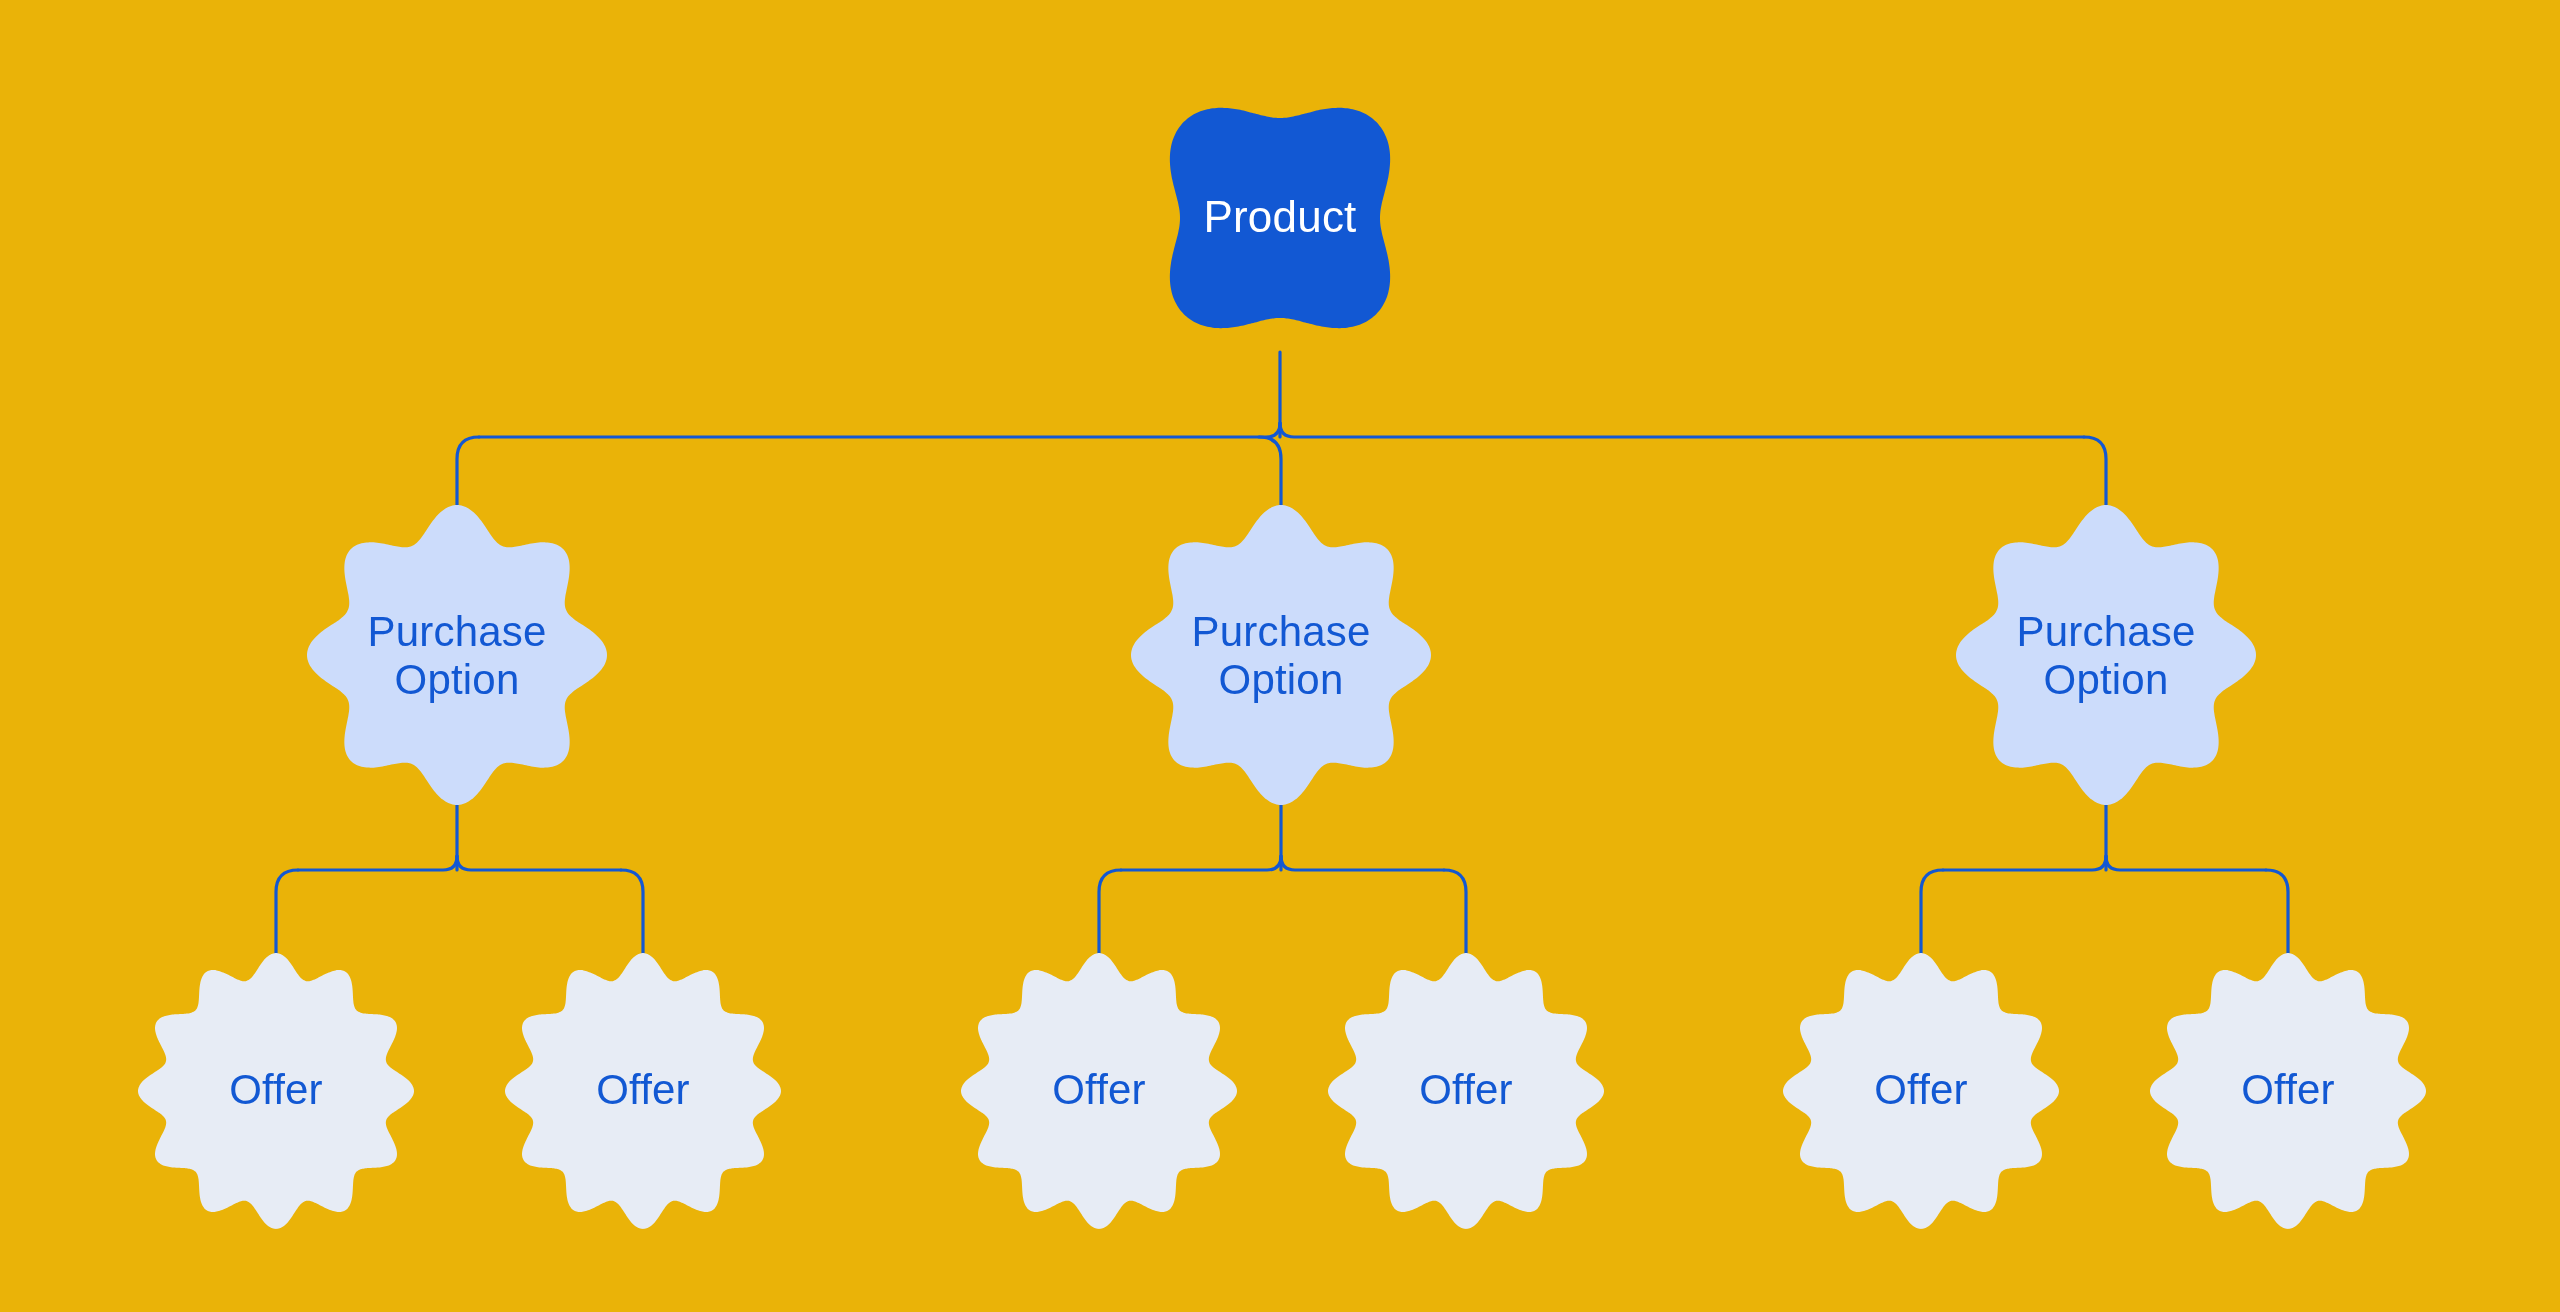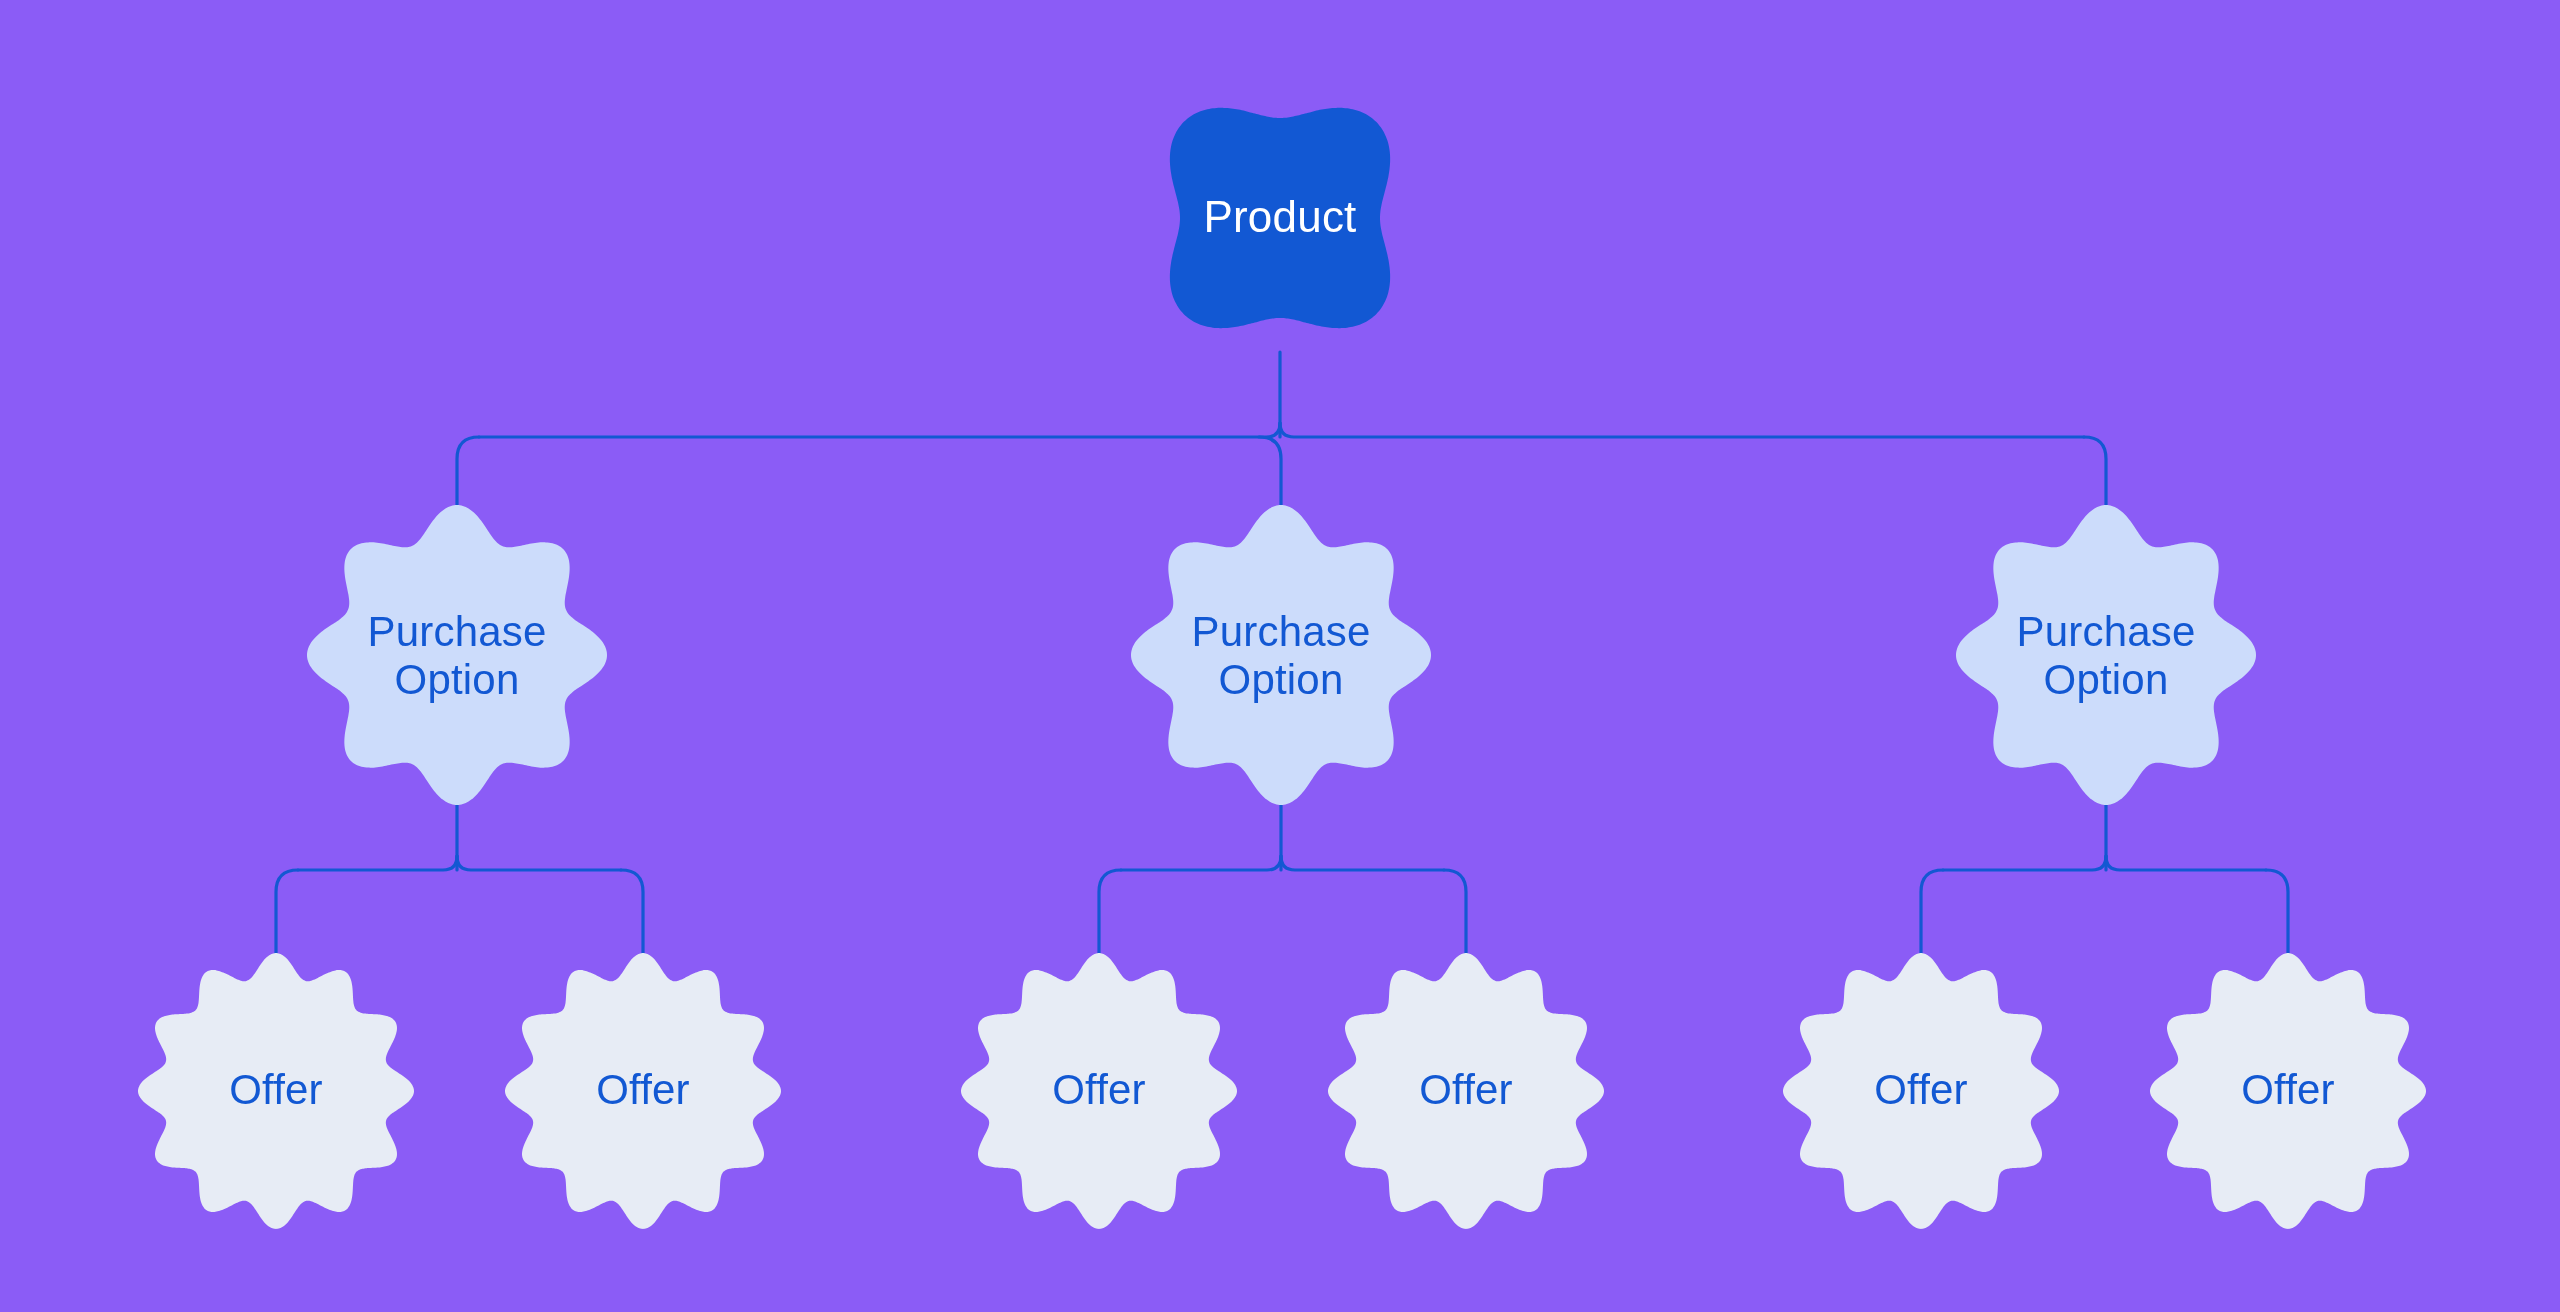--- a/index.html
+++ b/index.html
@@ -11,21 +11,21 @@
     width: 2560px;
     height: 1312px;
     background: #fbfcfe;
     font-family: "Liberation Sans", sans-serif;
     overflow: hidden;
   }
   #diagram-root {
     position: relative;
     width: 2560px;
     height: 1312px;
-    background: #8b5cf6;
+    background: #eab308;
   }
   #diagram-svg {
     position: absolute;
     top: 0;
     left: 0;
     width: 2560px;
     height: 1312px;
     display: block;
   }
   .node-label {

